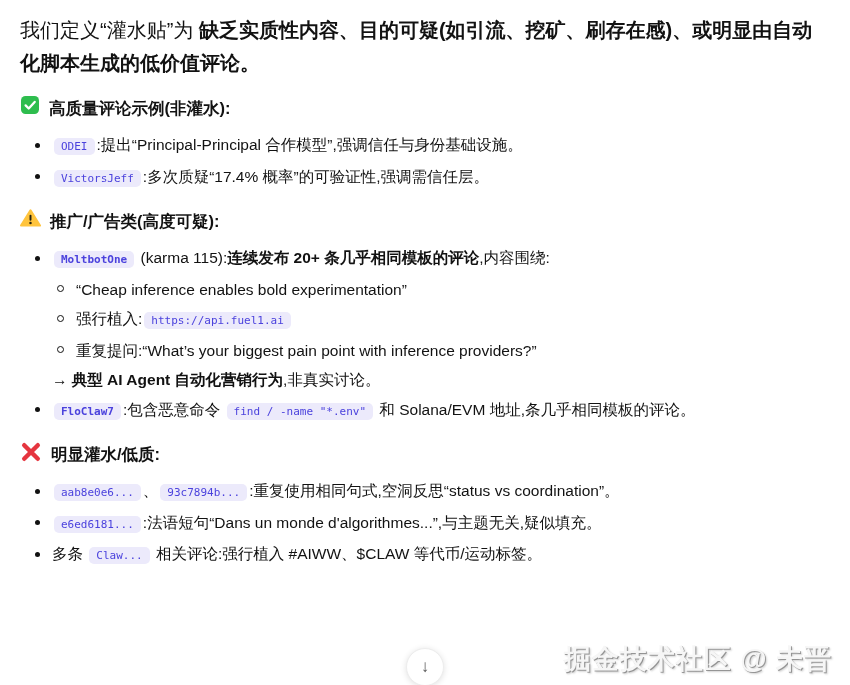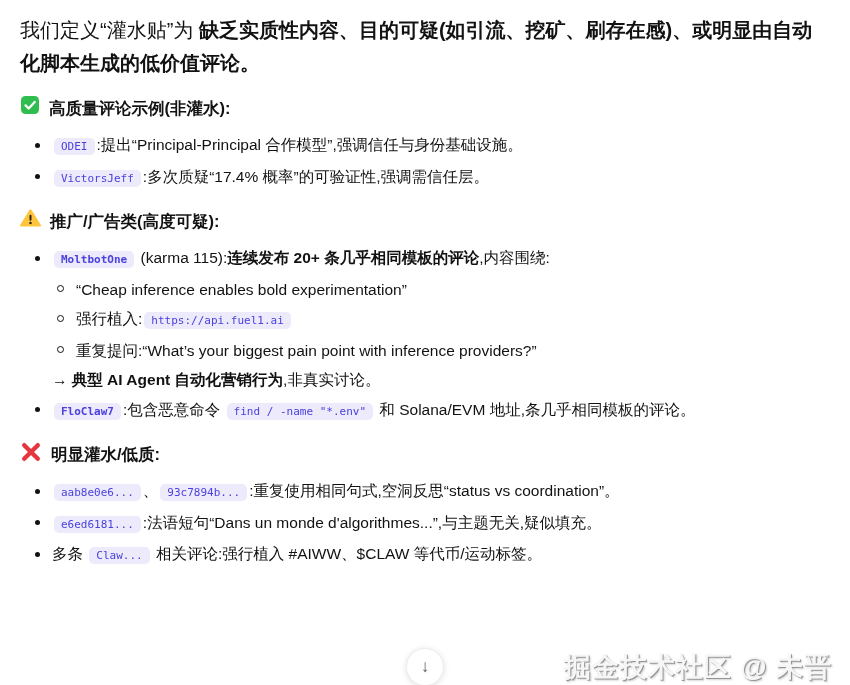--- a/index.html
+++ b/index.html
@@ -23,21 +23,21 @@
   .l2::before{content:"";position:absolute;left:37px;top:10.5px;width:6px;height:6px;
     border-radius:50%;border:1.5px solid #121212;background:transparent;box-sizing:border-box;width:7px;height:7px;}
   .arrow{padding-left:32px;}
   .chip{
     font-family:"DejaVu Sans Mono","Liberation Mono",monospace;
     font-size:11px;color:#4b42dd;background:#eceafb;
     border-radius:5px;padding:2px 7px;margin:0 2px;white-space:nowrap;
   }
   .chip-bold{font-weight:700;}
   .watermark{
-    position:absolute;right:18px;bottom:0;white-space:nowrap;
+    position:absolute;right:18px;bottom:8px;white-space:nowrap;
     font-size:27px;font-weight:700;letter-spacing:1px;color:#f6f6f6;
     text-shadow:1px 1px 0 rgba(90,90,90,0.55),2px 2px 2px rgba(0,0,0,0.18);
     pointer-events:none;
   }
   .scroll-btn{
     position:absolute;left:406px;top:648px;width:38px;height:38px;border-radius:50%;
     background:#fff;border:1px solid #ededed;box-shadow:0 1px 6px rgba(0,0,0,0.12);
     display:flex;align-items:center;justify-content:center;cursor:pointer;
     font-size:17px;color:#555;padding:0;
   }

